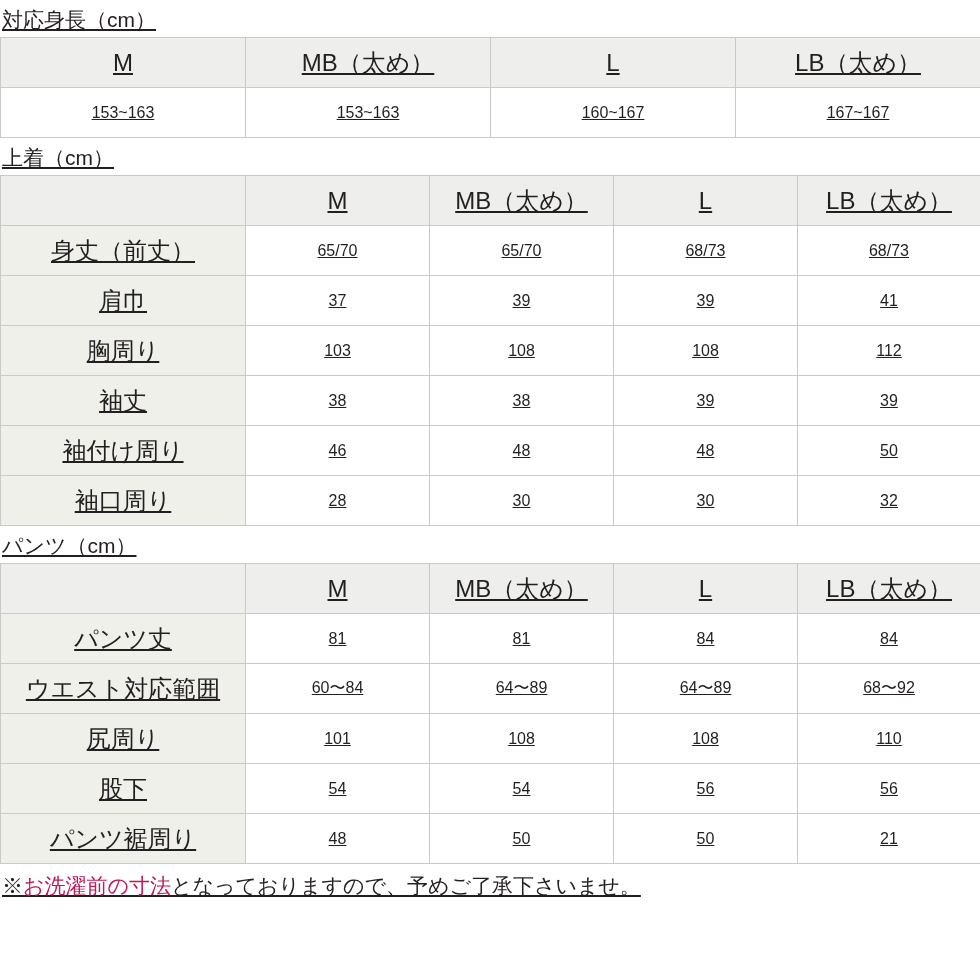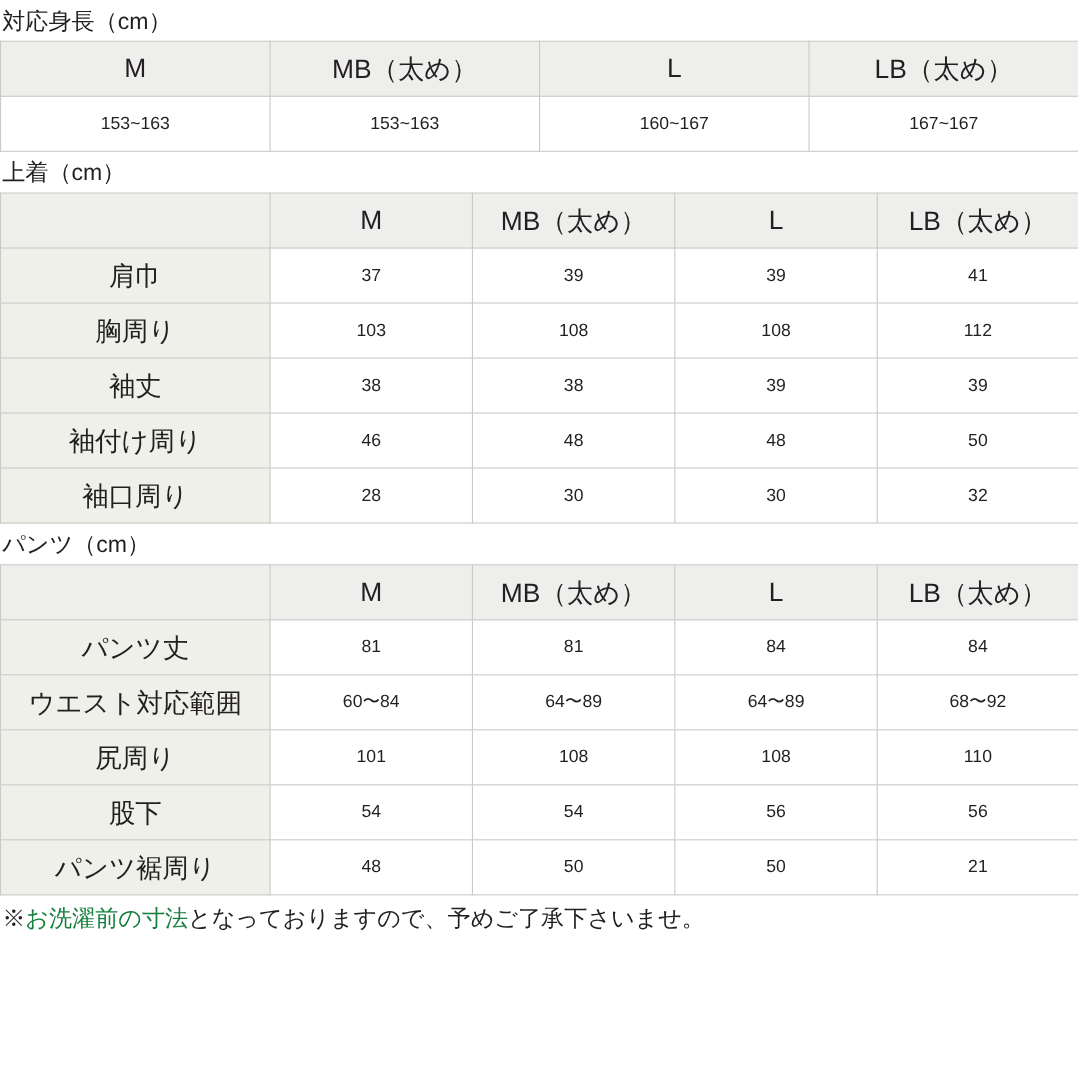--- a/index.html
+++ b/index.html
@@ -11,20 +11,21 @@
     height: 980px;
     background: #ffffff;
     font-family: "Liberation Sans", sans-serif;
     color: #231f20;
     overflow: hidden;
   }
   .page {
     width: 980px;
     height: 816px;
     box-sizing: border-box;
+    text-decoration: underline;
   }
   .section-title {
     font-size: 21px;
     line-height: 1;
     padding: 9px 0 7px 2px;
     letter-spacing: 0px;
     color: #231f20;
   }
   table {
     border-collapse: collapse;
@@ -73,21 +74,21 @@
   .val {
     font-size: 16px;
   }
   .note {
     font-size: 21px;
     padding: 10px 0 0 2px;
     line-height: 1.1;
     color: #231f20;
   }
   .note .red {
-    color: #15803d;
+    color: #be185d;
   }
   .nowrap { white-space: nowrap; }
 </style>
 </head>
 <body>
 
 <div class="page">
 
   <div class="section-title">対応身長（cm）</div>
   <table class="t-height">
@@ -124,20 +125,27 @@
       </colgroup>
     <tbody>
       <tr class="head">
         <td class="corner"></td>
         <td class="size-head">M</td>
         <td class="size-head">MB（太め）</td>
         <td class="size-head">L</td>
         <td class="size-head">LB（太め）</td>
       </tr>
       <tr class="row">
+        <td class="label">身丈（前丈）</td>
+        <td class="val">65/70</td>
+        <td class="val">65/70</td>
+        <td class="val">68/73</td>
+        <td class="val">68/73</td>
+      </tr>
+      <tr class="row">
         <td class="label">肩巾</td>
         <td class="val">37</td>
         <td class="val">39</td>
         <td class="val">39</td>
         <td class="val">41</td>
       </tr>
       <tr class="row">
         <td class="label">胸周り</td>
         <td class="val">103</td>
         <td class="val">108</td>

